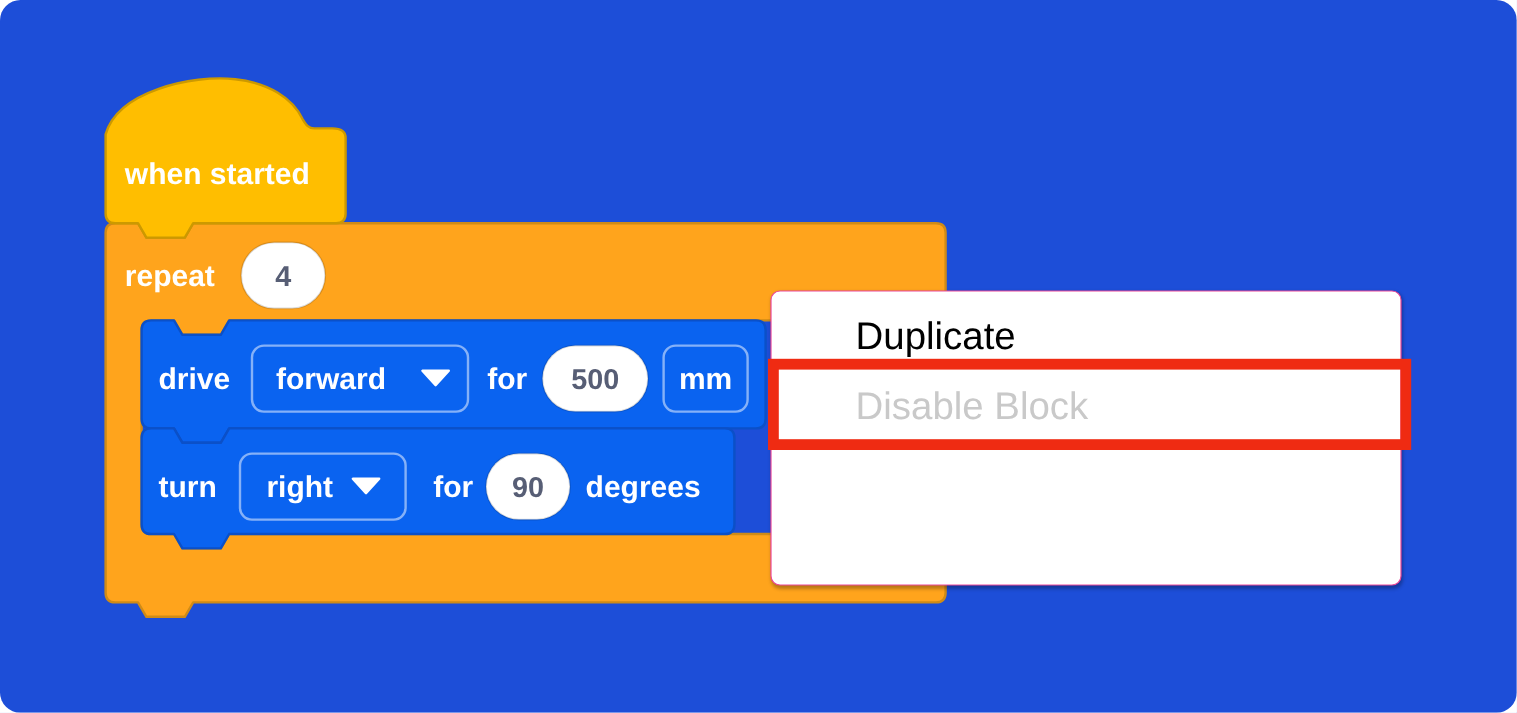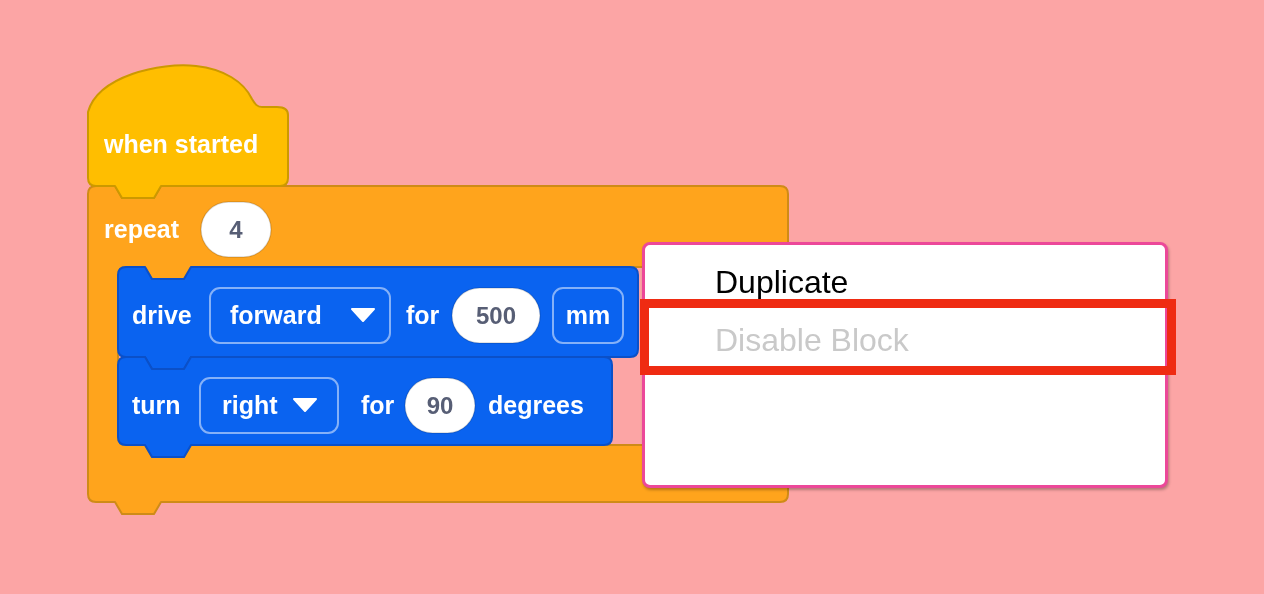--- a/index.html
+++ b/index.html
@@ -1,31 +1,31 @@
 <!DOCTYPE html>
 <html><head>
 <meta charset="utf-8">
 <style>
   html,body{margin:0;padding:0;background:#fff;}
   #stage{
-    position:relative;width:1264px;height:594px;background:#fca5a5;
-    overflow:hidden;font-family:"Liberation Sans",sans-serif;
+    position:relative;width:1264px;height:594px;background:#1d4ed8;
+    overflow:hidden;font-family:"Liberation Sans",sans-serif;border-radius:17px;
   }
   #blocks-svg{position:absolute;left:0;top:0;}
   .block-label{
     font-family:"Liberation Sans",sans-serif;font-weight:bold;font-size:25px;fill:#ffffff;
   }
   .field-num{
     font-family:"Liberation Sans",sans-serif;font-weight:bold;font-size:24px;fill:#575e75;
     text-anchor:middle;
   }
   
   .menu{
     position:absolute;left:642px;top:242px;width:526px;height:246px;
-    background:#ffffff;border:3px solid #ec4899;border-radius:8px;
+    background:#ffffff;border:1px solid #ec4899;border-radius:8px;
     box-shadow:1px 2px 3px rgba(0,0,0,0.28);
     padding-top:8px;box-sizing:border-box;z-index:10;
   }
   .menu-item{
     height:58px;line-height:58px;padding-left:70px;
     font-size:32px;color:#000000;white-space:nowrap;cursor:default;
   }
   .menu-item.highlighted{background:#d6e6f5;}
   .menu-item.disabled{color:#c9c9c9;}
   

